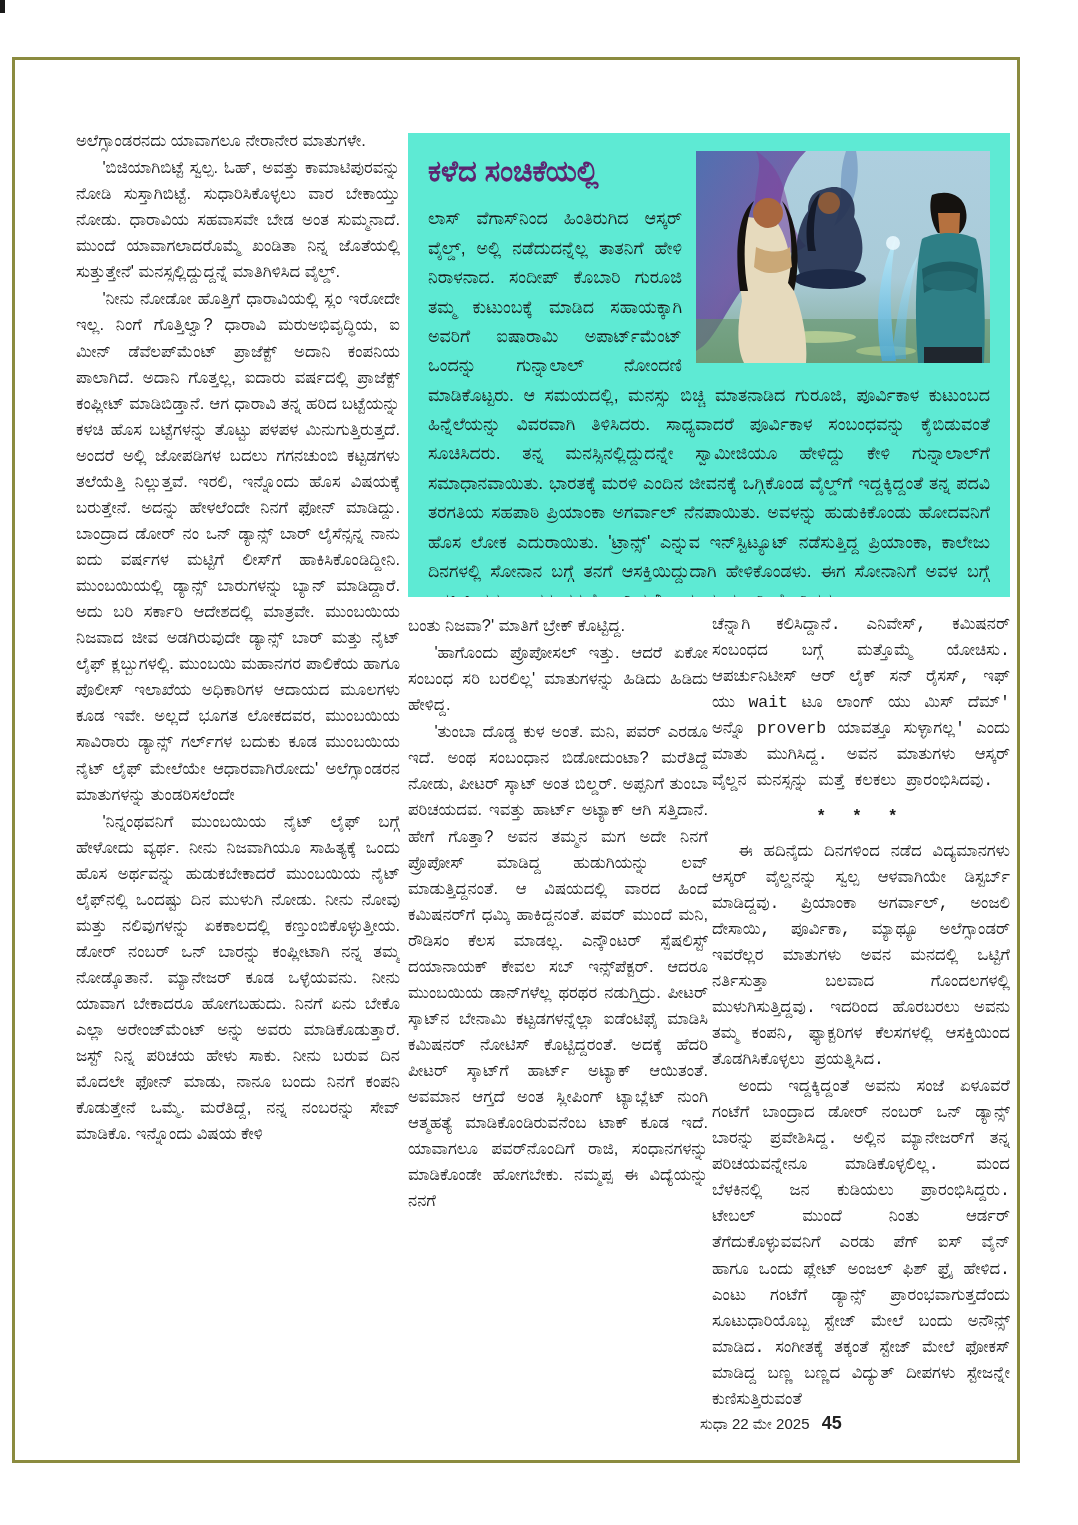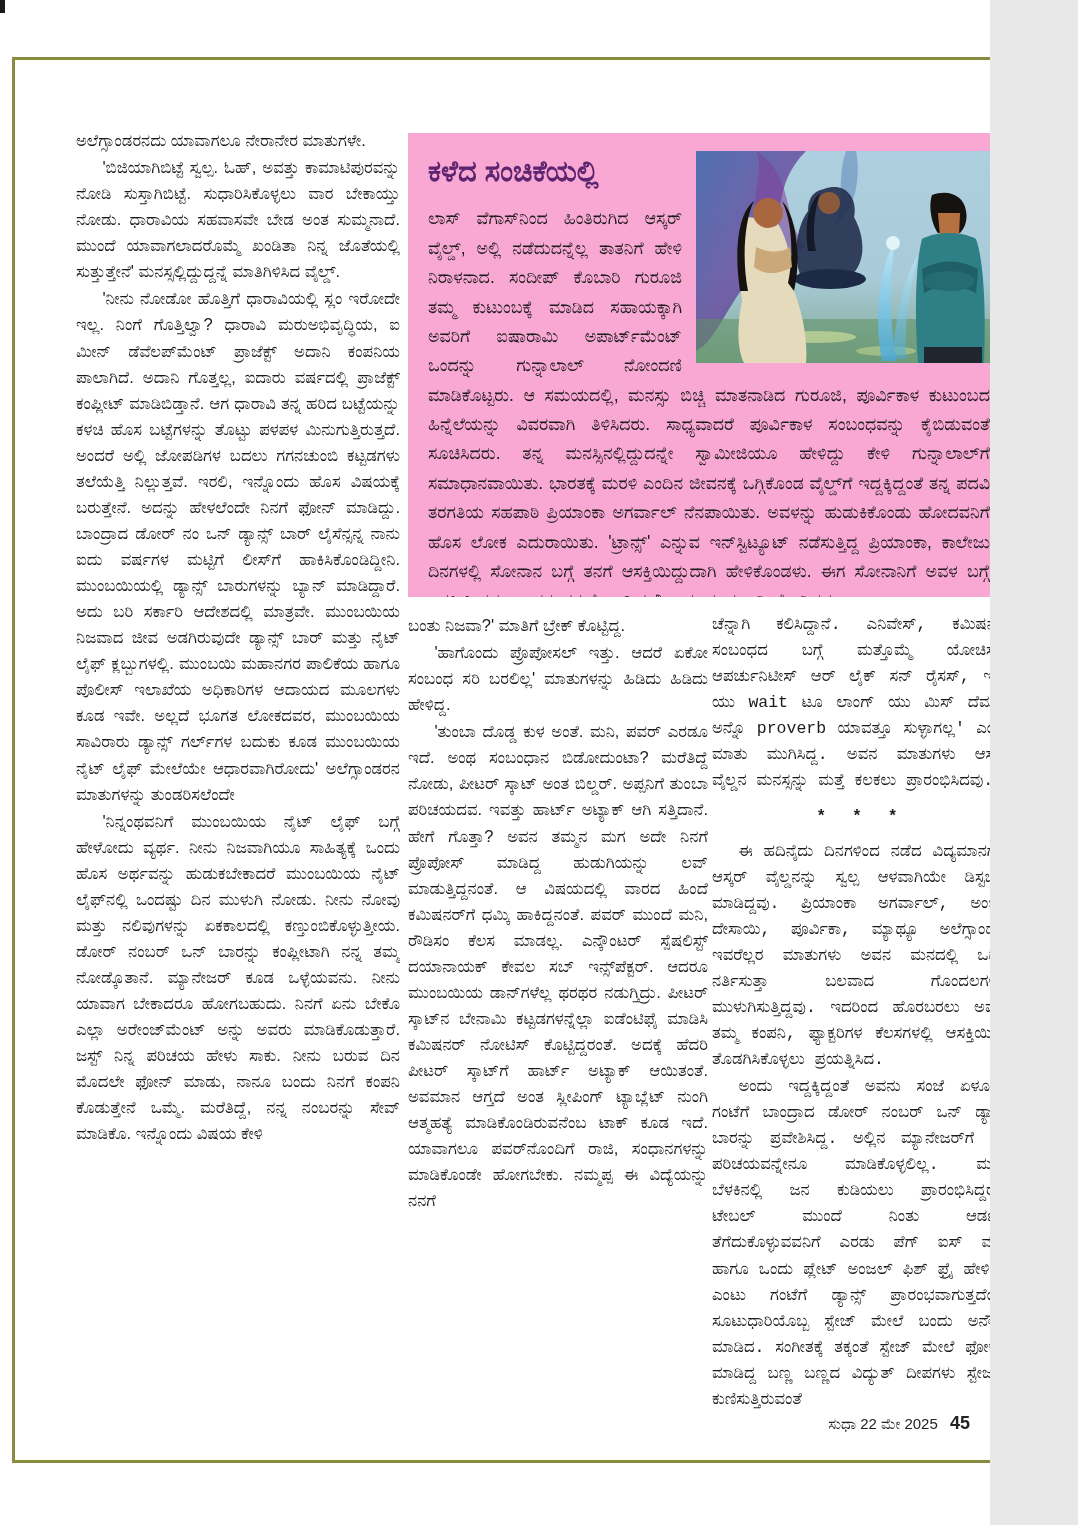--- a/index.html
+++ b/index.html
@@ -1,18 +1,18 @@
 <!DOCTYPE html>
 <html><head>
 <meta charset="utf-8">
 <style>
   html,body { margin:0; padding:0; background:#e8e8e8; }
   .page {
     position:relative;
-    width:990px; height:1525px;
+    width:1078px; height:1525px;
     background:#ffffff;
     font-family:"Liberation Sans", sans-serif;
     color:#1b1b1b;
     overflow:hidden;
   }
   .corner-mark { position:absolute; left:0; top:0; width:5px; height:13px; background:#1a1a1a; }
   .frame {
     position:absolute; left:12px; top:57px;
     width:1002px; height:1400px;
     border:3px solid #8b8b3f;
@@ -27,21 +27,21 @@
   }
   .col p { margin:0 0 1px 0; }
   .col p.ind { text-indent:1.6em; }
   .col-left   { left:76px;  top:127px; width:324px; height:1230px; }
   .col-mid    { left:408px; top:604px; width:300px; height:830px;margin-top:8px; }
   .col-right  { left:712px; top:612px; width:298px; height:830px;font-family:Liberation Mono, monospace; }
   .separator { text-align:center; font-weight:bold; letter-spacing:8px; margin:10px 0 8px 0; }
   .recap-box {
     position:absolute; left:408px; top:133px;
     width:602px; height:464px;
-    background:#f9a8d4;
+    background:#5eead4;
     box-sizing:border-box;
     padding:16px 20px 12px 20px;
     overflow:hidden;
   }
   .recap-illustration {
     float:right;
     width:294px; height:212px;
     margin:2px 0 10px 14px;
     display:block;
   }
@@ -53,21 +53,20 @@
     line-height:1.15;
   }
   .recap-body {
     font-size:17.5px;
     line-height:1.68;
     text-align:justify;
     margin:0;
   }
   .footer {
     position:absolute; left:700px; top:1413px; width:270px;
-    text-align:right;
     font-size:15px;
     color:#222222;
   }
   .footer .page-num { font-weight:bold; font-size:18px; margin-left:8px; }
 </style>
 </head>
 <body>
 
 <div class="page">
 

